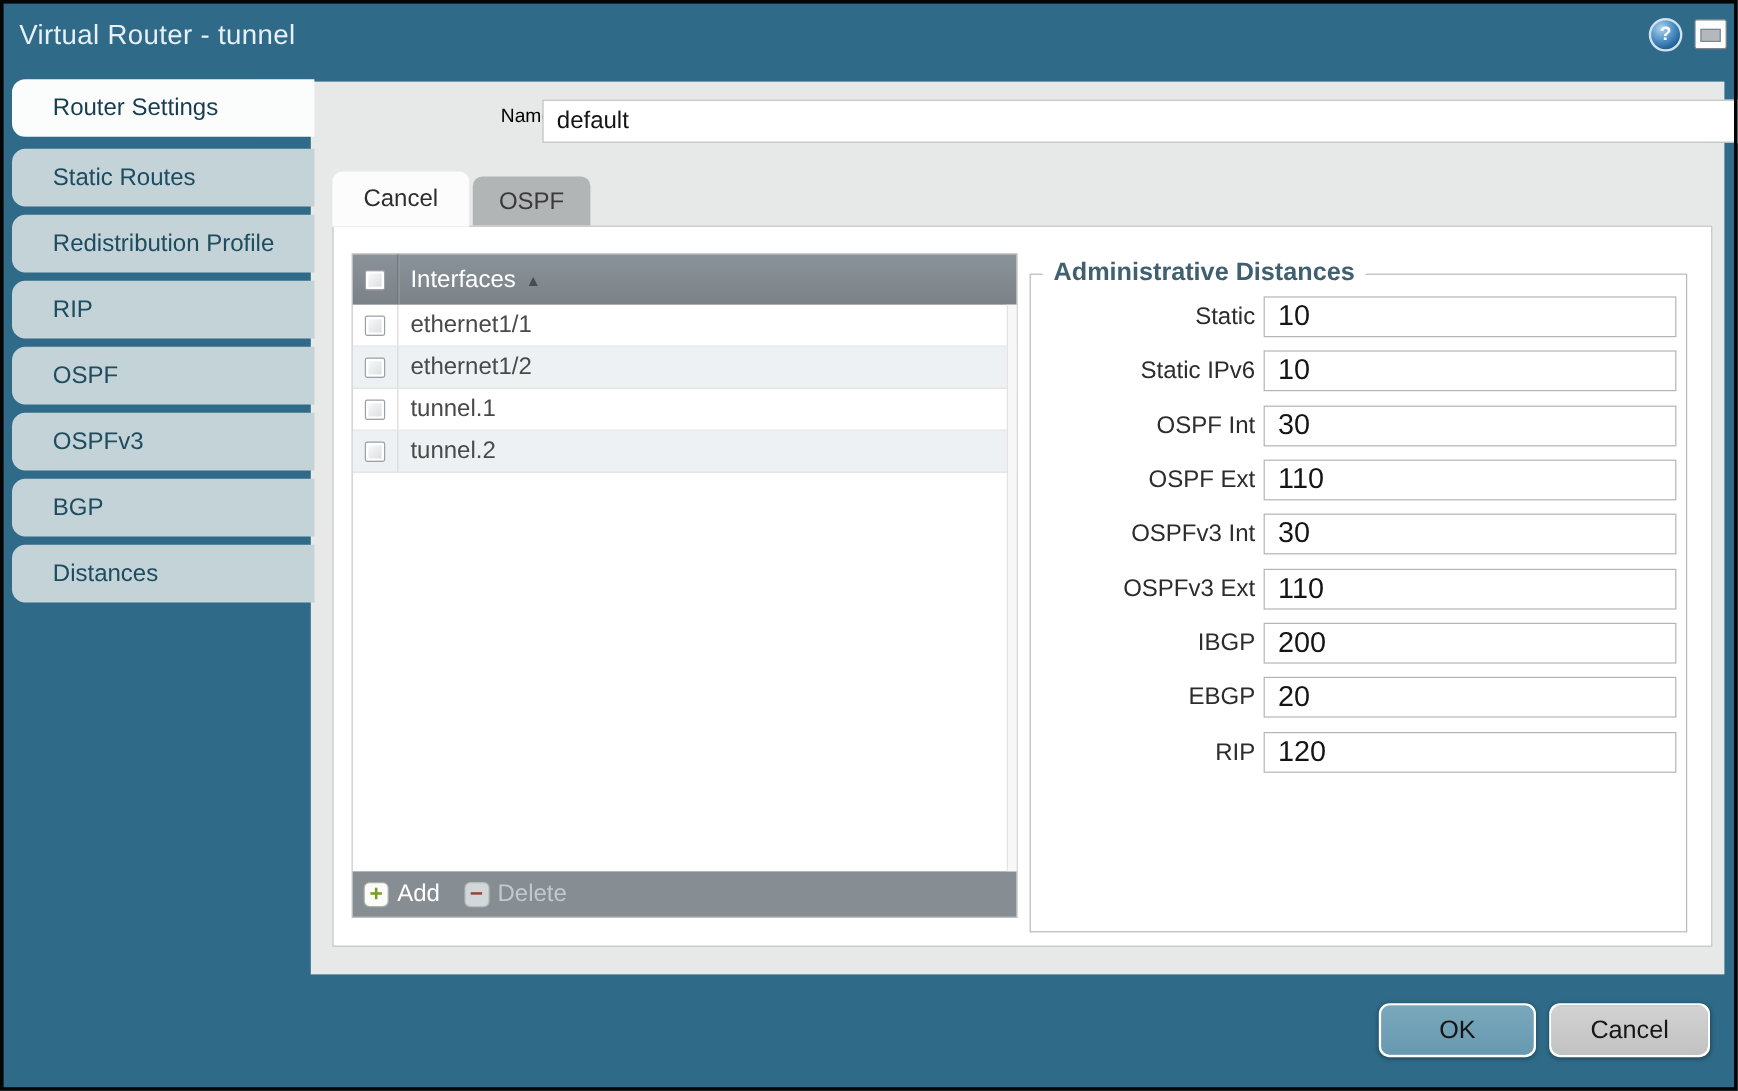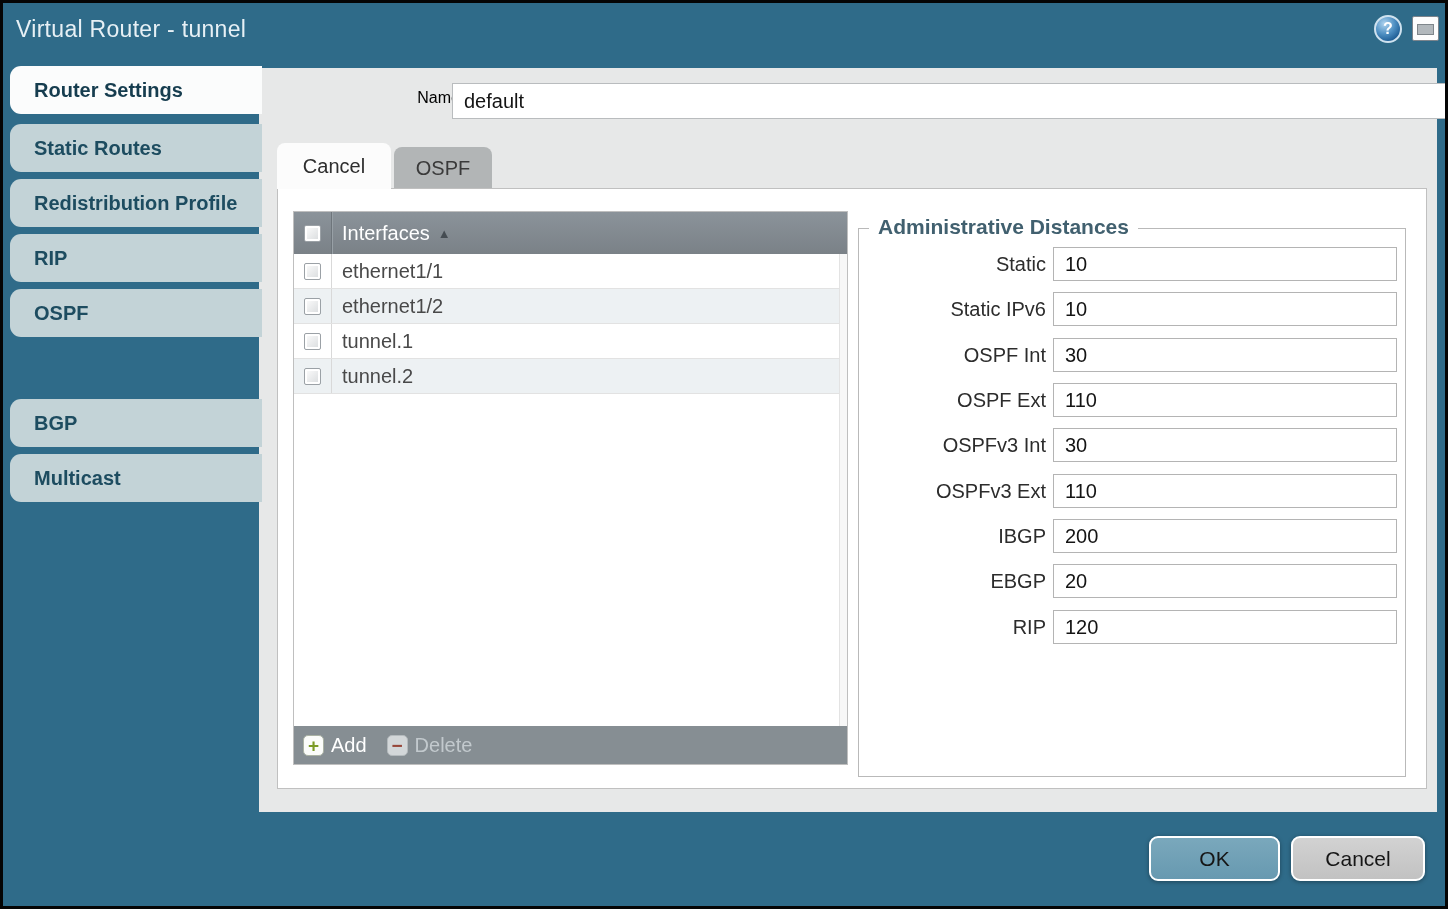--- a/index.html
+++ b/index.html
@@ -15,22 +15,22 @@
     color:#fff;font-weight:bold;font-size:16px;cursor:pointer;}
   .win-icon{position:absolute;left:1412px;top:16px;width:27px;height:25px;background:#fdfdfd;
     border:1px solid #7c848c;border-radius:2px;cursor:pointer;}
   .win-icon .inner{margin:7px auto 0;width:17px;height:11px;background:#b2b8bc;border:1px solid #7f868b;}
 
   
   .content{position:absolute;left:259px;top:68px;width:1178px;height:744px;background:#e7e8e8;}
 
   
   .side-item{position:absolute;left:10px;width:252px;height:48px;background:#c3d3d7;
-    border-radius:11px 0 0 11px;display:flex;align-items:center;padding-left:24px;
-    font-size:20px;color:#1d4c60;cursor:pointer;font-weight:bold;}
+    border-radius:11px 0 0 11px;display:flex;align-items:center;padding-left:34px;
+    font-size:20px;color:#1d4c60;cursor:pointer;}
   .side-item.active{background:#fbfcfc;color:#163d4f;}
 
   
   .name-label{position:absolute;left:300px;top:89px;width:160px;text-align:right;font-size:16px;color:#000000;}
   .name-input{position:absolute;left:452px;top:83px;width:1134px;height:36px;border:1px solid #b9bcbe;
     background:#fff;font-size:20px;padding:0 11px;color:#141414;outline:none;}
 
   
   .tab{position:absolute;border-radius:8px 8px 0 0;display:flex;align-items:center;justify-content:center;
     font-size:20px;cursor:pointer;}
@@ -63,21 +63,21 @@
   .mini-icon.del{background:#d3d7d9;border:1px solid #b4babd;color:#97473a;}
   .foot-btn .lbl{font-size:20px;color:#fff;}
   .foot-btn.disabled .lbl{color:#c2c9cd;}
 
   
   .fset{position:absolute;left:858px;top:228px;width:548px;height:549px;border:1px solid #b9b9b9;z-index:4;}
   .fset-legend{position:absolute;left:10px;top:-14px;background:#fff;padding:0 9px;
     font-size:21px;font-weight:bold;color:#41606f;}
   .adm-label{position:absolute;left:860px;width:186px;text-align:right;font-size:20px;color:#2c2c2c;z-index:5;}
   .adm-input{position:absolute;left:1053px;width:344px;height:34px;border:1px solid #b4b4b4;background:#fff;
-    font-size:20px;padding:0 11px;color:#141414;outline:none;z-index:5;}
+    font-size:24px;padding:0 11px;color:#141414;outline:none;z-index:5;}
 
   
   .btn{position:absolute;top:836px;height:45px;border:2px solid #fff;border-radius:9px;
     font-size:21px;color:#161616;display:flex;align-items:center;justify-content:center;
     cursor:pointer;box-shadow:0 1px 4px rgba(0,0,0,.35);}
   .btn.ok{left:1149px;width:131px;background:linear-gradient(#7aa8bc,#6799b0);}
   .btn.cancel{left:1291px;width:134px;background:linear-gradient(#d2d2d2,#c2c2c2);}
 </style>
 </head>
 <body>
@@ -102,25 +102,28 @@
   </div>
   <div class="side-item" style="top:179px">
     <span>Redistribution Profile</span>
   </div>
   <div class="side-item" style="top:234px">
     <span>RIP</span>
   </div>
   <div class="side-item" style="top:289px">
     <span>OSPF</span>
   </div>
+  <div class="side-item" style="top:344px">
+    <span>OSPFv3</span>
+  </div>
   <div class="side-item" style="top:399px">
     <span>BGP</span>
   </div>
   <div class="side-item" style="top:454px">
-    <span>Multicast</span>
+    <span>Distances</span>
   </div>
 
   <div class="name-label">Name</div>
   <input class="name-input" type="text" value="default" style="">
 
   <div class="tab general">
     <span>Cancel</span>
   </div>
   <div class="tab ecmp">
     <span>OSPF</span>

